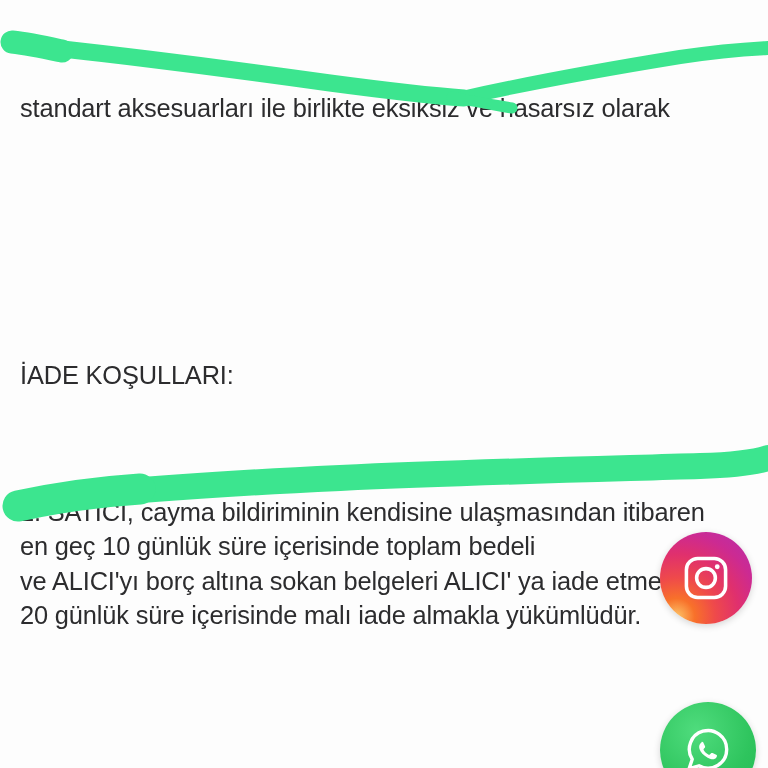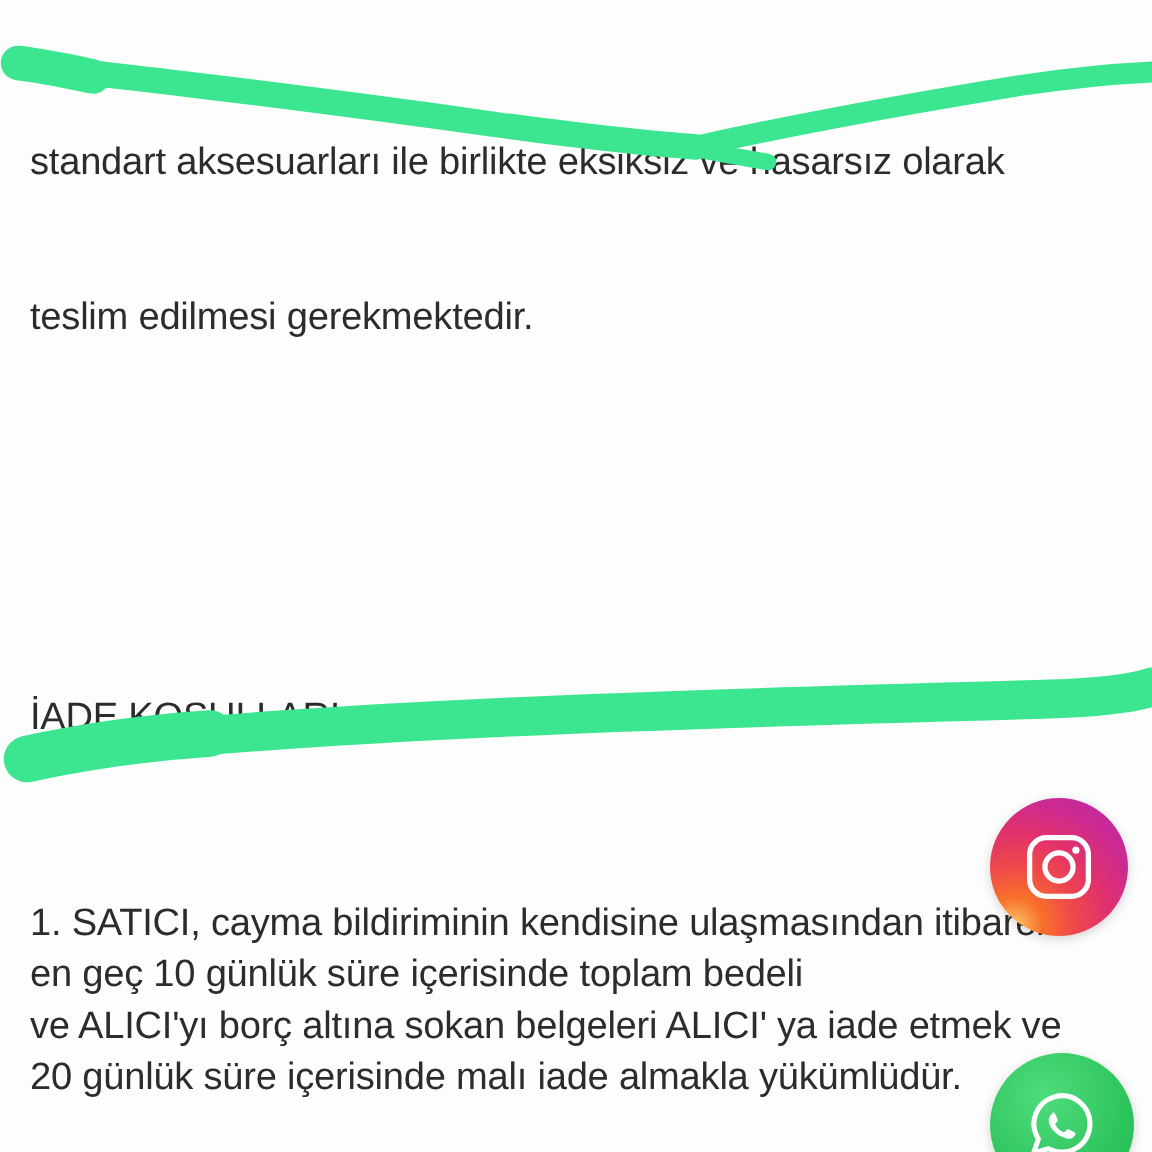--- a/index.html
+++ b/index.html
@@ -96,21 +96,20 @@
   .fab svg { display: block; }
 </style>
 </head>
 <body>
 
 <div id="page">
 
   <div class="doc">
 
     <p class="para">standart aksesuarları ile birlikte eksiksiz ve hasarsız olarak</p>
-    <p class="para">teslim edilmesi gerekmektedir.</p>
 
     <div class="spacer"></div>
 
     <p class="heading">İADE KOŞULLARI:</p>
 
     <p class="para">1. SATICI, cayma bildiriminin kendisine ulaşmasından itibaren
 en geç 10 günlük süre içerisinde toplam bedeli
 ve ALICI'yı borç altına sokan belgeleri ALICI' ya iade etmek ve
 20 günlük süre içerisinde malı iade almakla yükümlüdür.</p>
     

